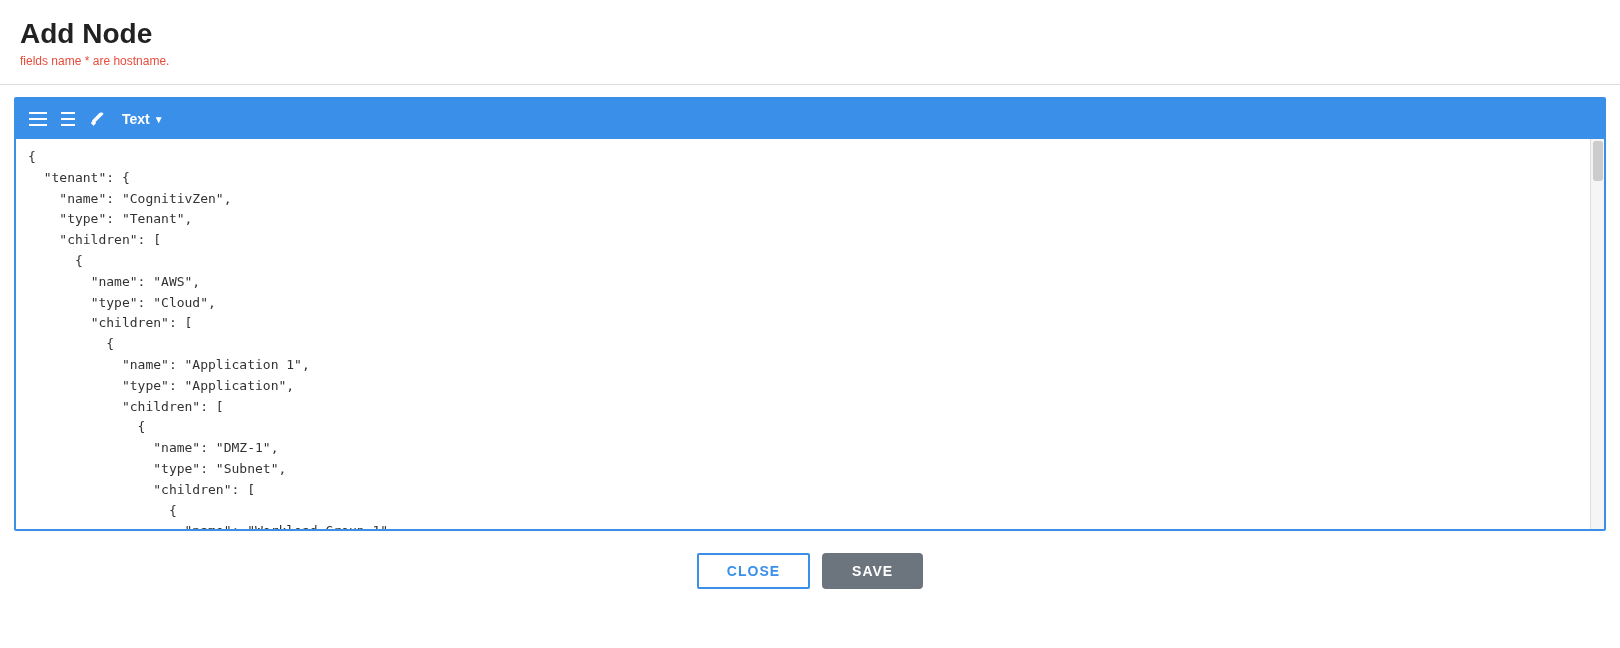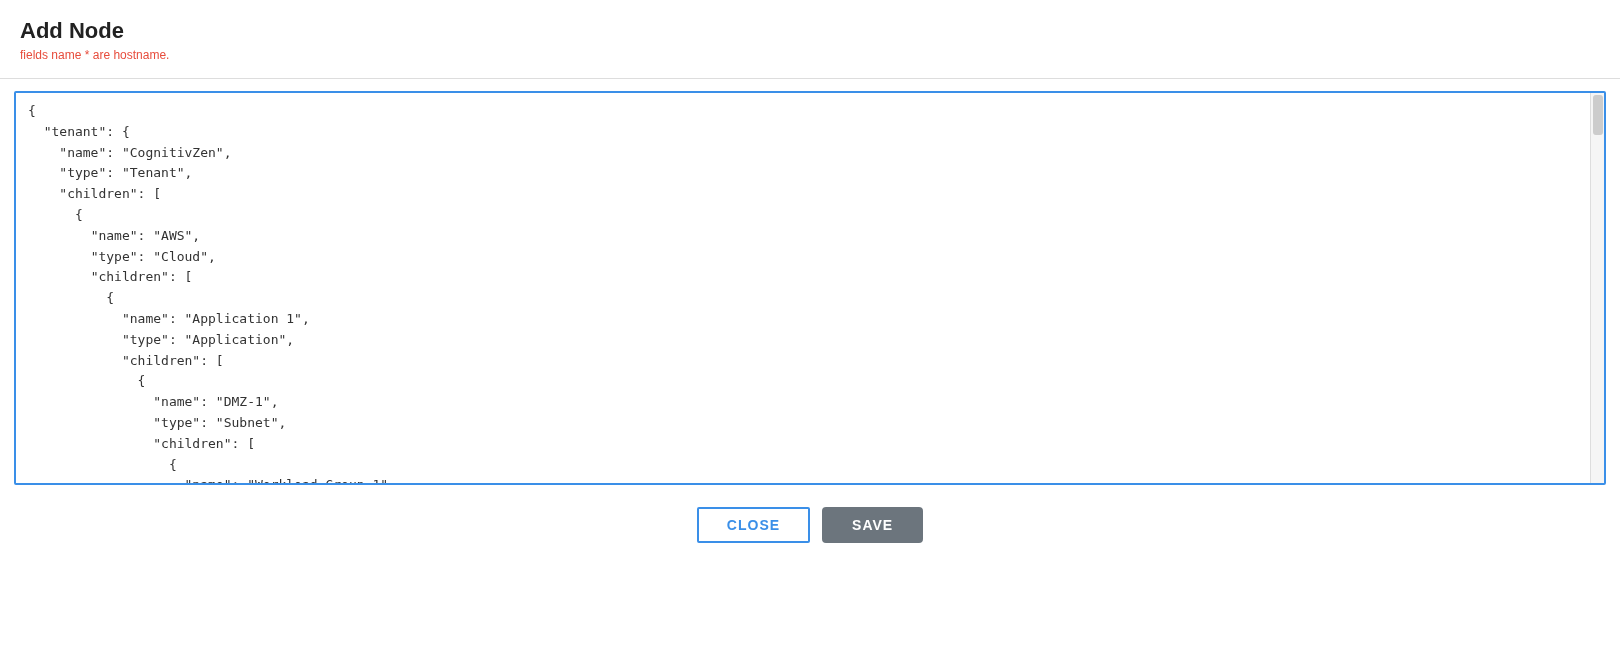--- a/index.html
+++ b/index.html
@@ -6,21 +6,21 @@
     body {
       font-family: Arial, sans-serif;
       background: #fff;
       width: 1620px;
       min-height: 648px;
     }
     .page-header {
       padding: 18px 20px 8px 20px;
     }
     .page-title {
-      font-size: 22px;
+      font-size: 28px;
       font-weight: bold;
       color: #222;
     }
     .page-subtitle {
       font-size: 12px;
       color: #888;
       margin-top: 4px;
     }
     .page-subtitle span {
       color: #e74c3c;
@@ -145,20 +145,46 @@
     <div class="page-title">Add Node</div>
     <div class="page-subtitle">
       <span>fields name </span><span style="color:#e74c3c">*</span><span> are hostname.</span>
     </div>
   </div>
 
   <hr class="divider">
 
   <div class="editor-container">
 
+    <div class="editor-toolbar">
+      <div class="toolbar-icon">
+        <svg width="18" height="14" viewBox="0 0 18 14" fill="white">
+          <rect x="0" y="0" width="18" height="2"></rect>
+          <rect x="0" y="6" width="18" height="2"></rect>
+          <rect x="0" y="12" width="18" height="2"></rect>
+        </svg>
+      </div>
+      <div class="toolbar-icon">
+        <svg width="18" height="14" viewBox="0 0 18 14" fill="white">
+          <rect x="2" y="0" width="14" height="2"></rect>
+          <rect x="2" y="6" width="14" height="2"></rect>
+          <rect x="2" y="12" width="14" height="2"></rect>
+        </svg>
+      </div>
+      <div class="toolbar-icon">
+        <svg width="16" height="16" viewBox="0 0 16 16" fill="white">
+          <path d="M13.5 2.5 C12 1 9.5 1.5 8.5 3L5 6.5 2 9.5 4.5 12 7.5 9 11 5.5 C12.5 4.5 13 3.5 13.5 2.5Z"></path>
+          <rect x="1.5" y="10" width="4" height="4" rx="0.5" transform="rotate(-45 3.5 12)"></rect>
+        </svg>
+      </div>
+      <div class="toolbar-text-btn">
+        <span>Text</span>
+        <span class="chevron-down">▼</span>
+      </div>
+    </div>
 
     <div style="position:relative;">
       <div class="editor-body">
         <pre>{
   "tenant": {
     "name": "CognitivZen",
     "type": "Tenant",
     "children": [
       {
         "name": "AWS",

